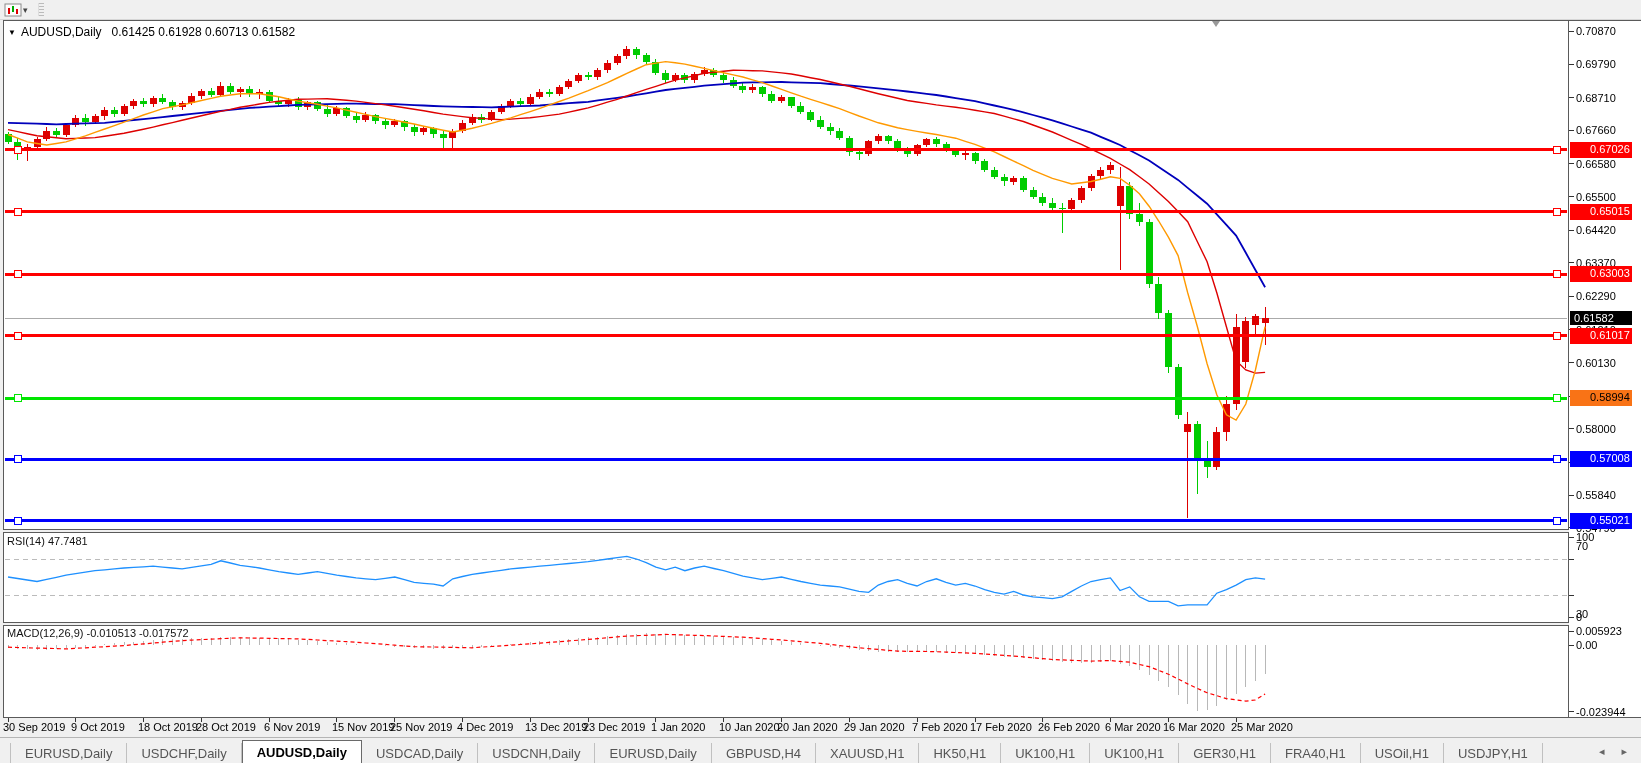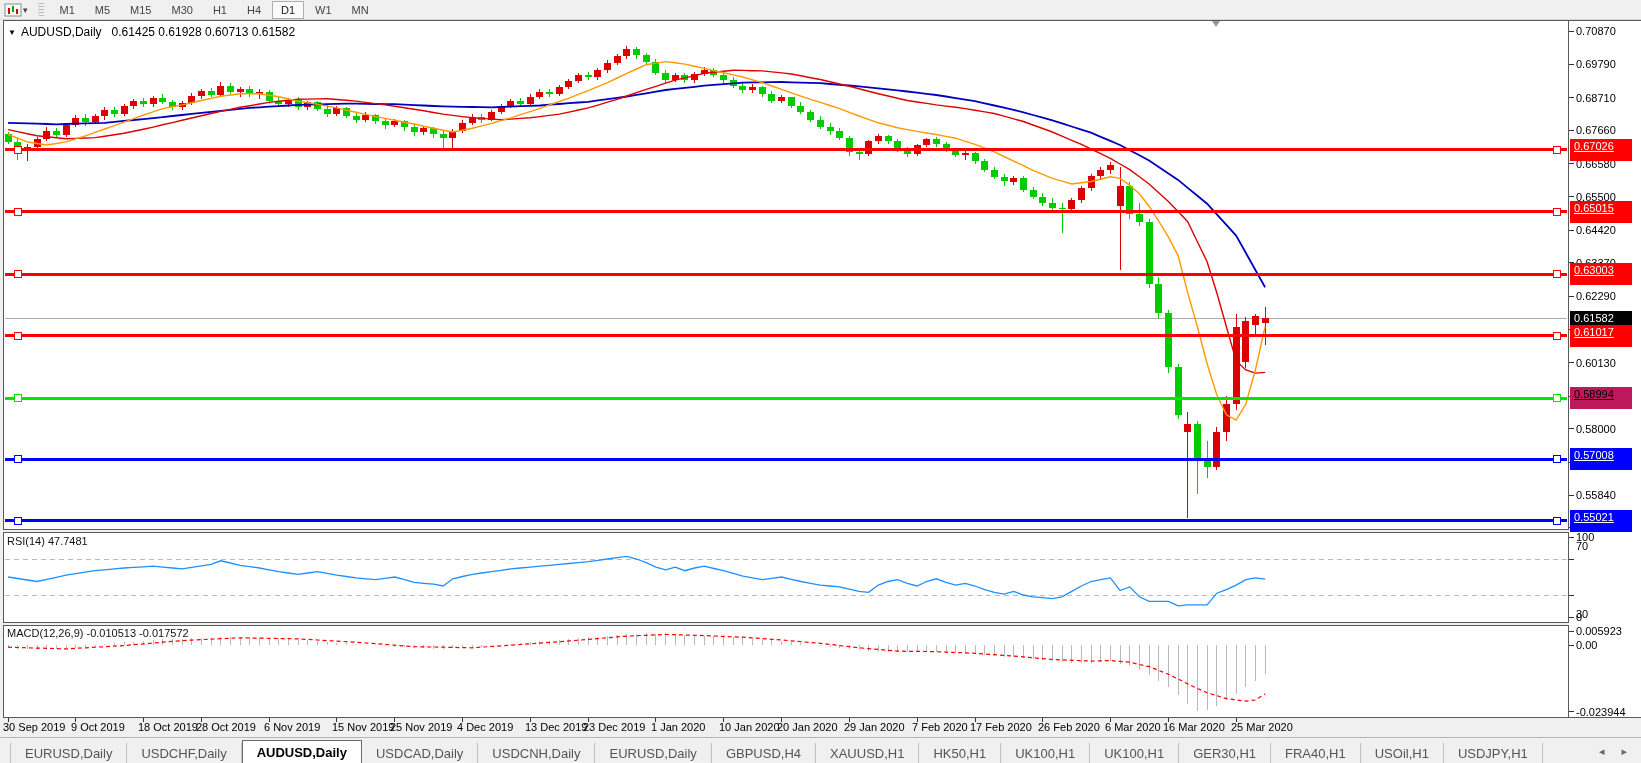--- a/index.html
+++ b/index.html
@@ -30,22 +30,22 @@
   #panel-macd{top:625px;height:93px;}
   .axis-col{position:absolute;left:1569px;top:20px;width:72px;height:698px;
     background:#fff;border-top:1px solid #5a5a5a;border-bottom:1px solid #5a5a5a;box-sizing:border-box;}
   #gfx{position:absolute;left:0;top:0;pointer-events:none;z-index:5;}
   .chart-title{position:absolute;left:8px;top:25px;z-index:8;font-size:12px;color:#000;}
   .chart-title .tri{font-size:8px;margin-right:5px;vertical-align:1px;cursor:pointer;}
   .chart-title .ohlc{margin-left:10px;}
   .ind-header{position:absolute;left:7px;z-index:8;font-size:11px;color:#111;}
   
   .ptick{position:absolute;left:1576px;z-index:6;font-size:11px;color:#000;transform:translateY(-50%);white-space:nowrap;}
-  .hline-label{position:absolute;left:1570px;z-index:7;width:62px;height:22px;line-height:14px;
-    font-size:11px;padding-left:4px;box-sizing:border-box;transform:translateY(-50%);cursor:pointer;text-decoration:underline;}
+  .hline-label{position:absolute;left:1570px;z-index:7;width:62px;height:16px;line-height:14px;
+    font-size:11px;padding-left:20px;box-sizing:border-box;transform:translateY(-50%);cursor:pointer;}
   .cur-label{position:absolute;left:1570px;z-index:7;width:62px;height:14px;line-height:14px;
     font-size:11px;padding-left:4px;box-sizing:border-box;transform:translateY(-50%);
     background:#000;color:#fff;}
   .date-label{position:absolute;top:721px;z-index:6;font-size:11px;color:#000;white-space:nowrap;}
   .shift-marker{position:absolute;left:1212px;top:21px;z-index:8;width:0;height:0;
     border-left:4px solid transparent;border-right:4px solid transparent;border-top:6px solid #999;}
   
   .tabbar{position:absolute;left:0;top:737px;width:1641px;height:26px;
     background:#f0f0f0;border-top:1px solid #b5b5b5;display:flex;align-items:flex-end;}
   #tab-list{display:flex;align-items:flex-end;margin-left:10px;height:23px;}
@@ -64,21 +64,20 @@
   <span class="tb-icon">
     <svg width="18" height="14" viewBox="0 0 18 14">
       <rect x="1" y="1" width="16" height="12" fill="#fdfdfd" stroke="#8a8a8a"></rect>
       <rect x="4" y="5" width="2" height="6" fill="#dd0000"></rect>
       <rect x="8" y="3" width="2" height="6" fill="#00aa00"></rect>
       <rect x="12" y="6" width="2" height="5" fill="#dd0000"></rect>
     </svg>
   </span>
   <span class="tb-caret">▾</span>
   <span class="tb-grip"></span>
-  <span id="tf-list"><span class="tf-btn">M1</span><span class="tf-btn">M5</span><span class="tf-btn">M15</span><span class="tf-btn">M30</span><span class="tf-btn">H1</span><span class="tf-btn">H4</span><span class="tf-btn active">D1</span><span class="tf-btn">W1</span><span class="tf-btn">MN</span></span>
 </div>
 
 <div class="panel" id="panel-main"></div>
 <div class="panel" id="panel-rsi"></div>
 <div class="panel" id="panel-macd"></div>
 <div class="axis-col"></div>
 
 <svg id="gfx" width="1641" height="763">
     <line x1="5" y1="318.0" x2="1567" y2="318.0" stroke="#aaaaaa" stroke-width="1" shape-rendering="crispEdges"></line>
     <line x1="8.0" y1="132.0" x2="8.0" y2="144.4" stroke="#00cc00" stroke-width="1" shape-rendering="crispEdges"></line>
@@ -570,21 +569,21 @@
     <div class="ptick" style="top: 428.7px;">0.58000</div>
     <div class="ptick" style="top: 462.1px;">0.56920</div>
     <div class="ptick" style="top: 495.4px;">0.55840</div>
     <div class="ptick" style="top: 527.9px;">0.54790</div>
   </div>
 <div id="line-labels">
     <div class="hline-label" style="top: 149.8px; background: rgb(255, 0, 0); color: rgb(255, 255, 255);">0.67026</div>
     <div class="hline-label" style="top: 211.9px; background: rgb(255, 0, 0); color: rgb(255, 255, 255);">0.65015</div>
     <div class="hline-label" style="top: 274.1px; background: rgb(255, 0, 0); color: rgb(255, 255, 255);">0.63003</div>
     <div class="hline-label" style="top: 335.5px; background: rgb(255, 0, 0); color: rgb(255, 255, 255);">0.61017</div>
-    <div class="hline-label" style="top: 398px; background: #be185d; color: rgb(0, 0, 0);">0.58994</div>
+    <div class="hline-label" style="top: 398px; background: #f97316; color: rgb(0, 0, 0);">0.58994</div>
     <div class="hline-label" style="top: 459.3px; background: rgb(0, 0, 255); color: rgb(255, 255, 255);">0.57008</div>
     <div class="hline-label" style="top: 520.7px; background: rgb(0, 0, 255); color: rgb(255, 255, 255);">0.55021</div>
     <div class="cur-label" style="top: 318px;">0.61582</div>
   </div>
 <div id="ind-ticks">
     <div class="ptick" style="top: 537px;">100</div>
     <div class="ptick" style="top: 546px;">70</div>
     <div class="ptick" style="top: 614px;">30</div>
     <div class="ptick" style="top: 617px;">0</div>
     <div class="ptick" style="top: 631px;">0.005923</div>

